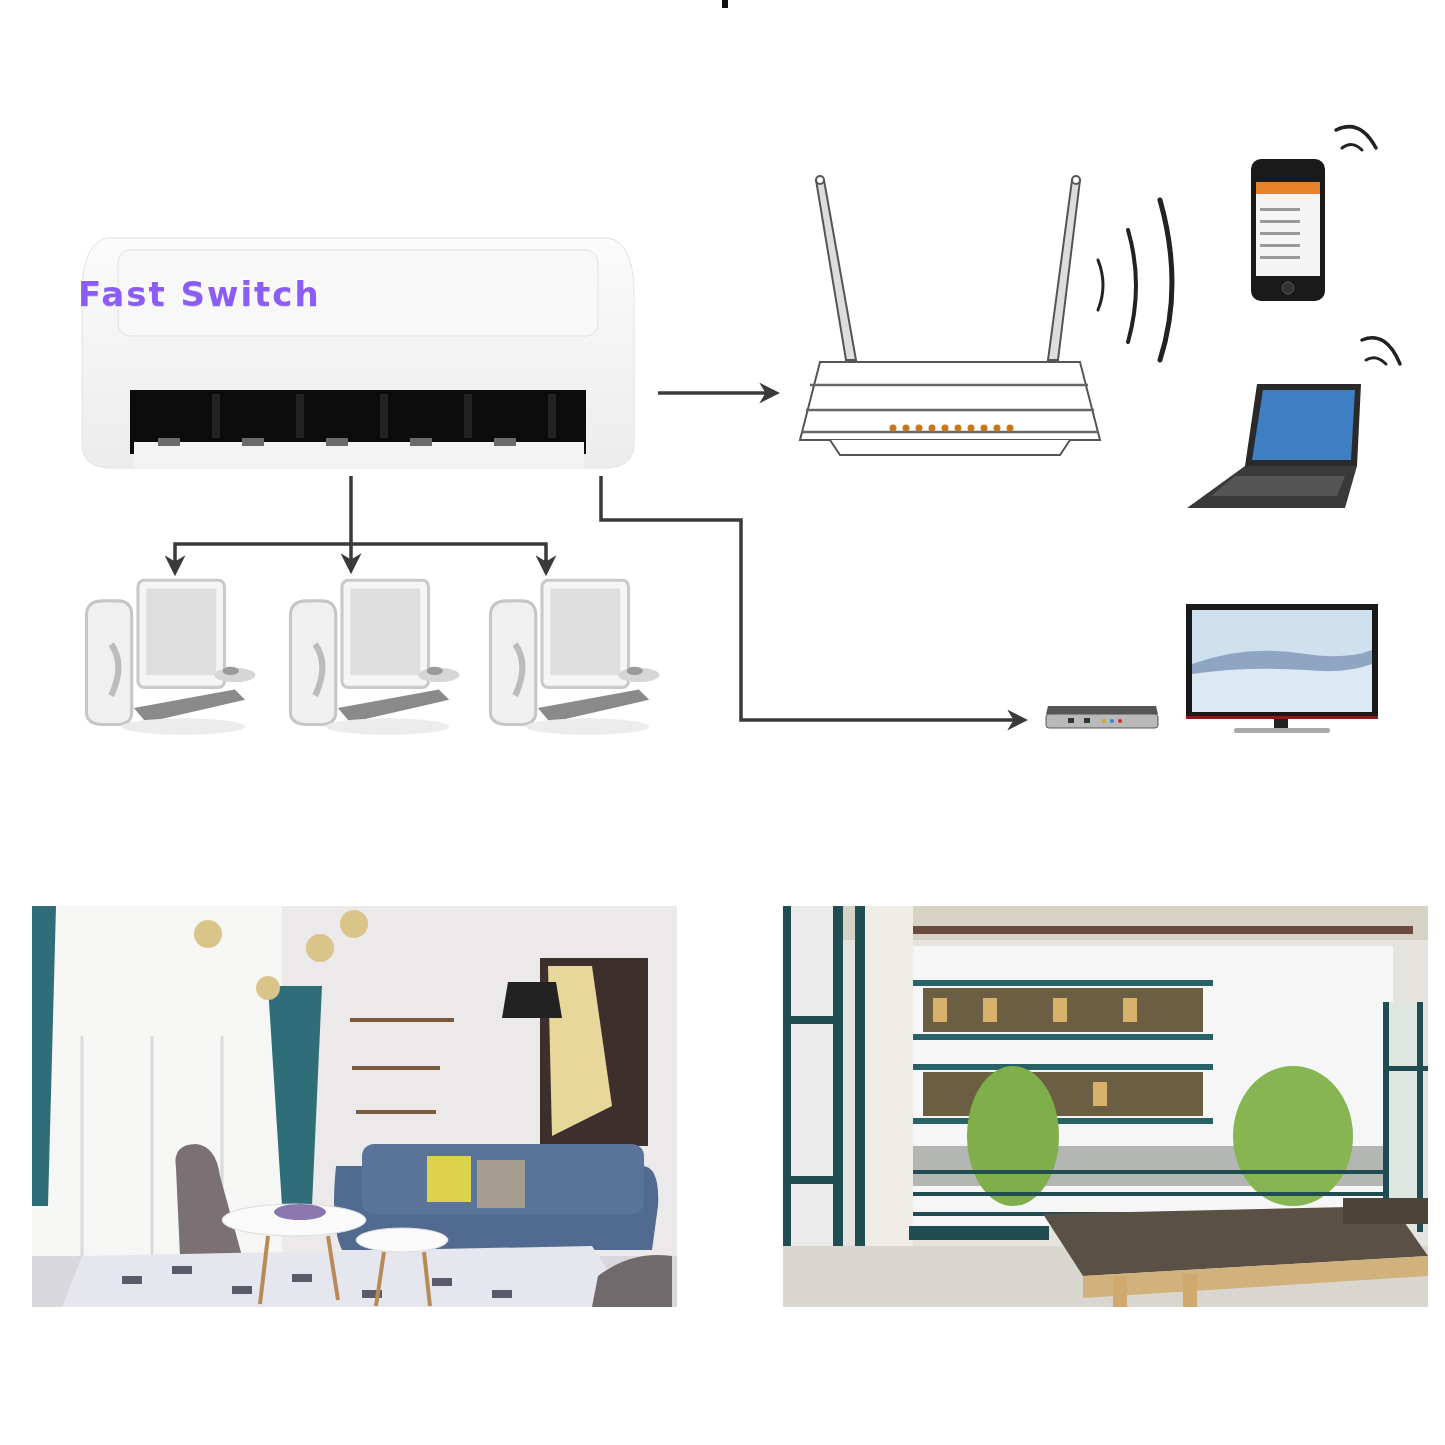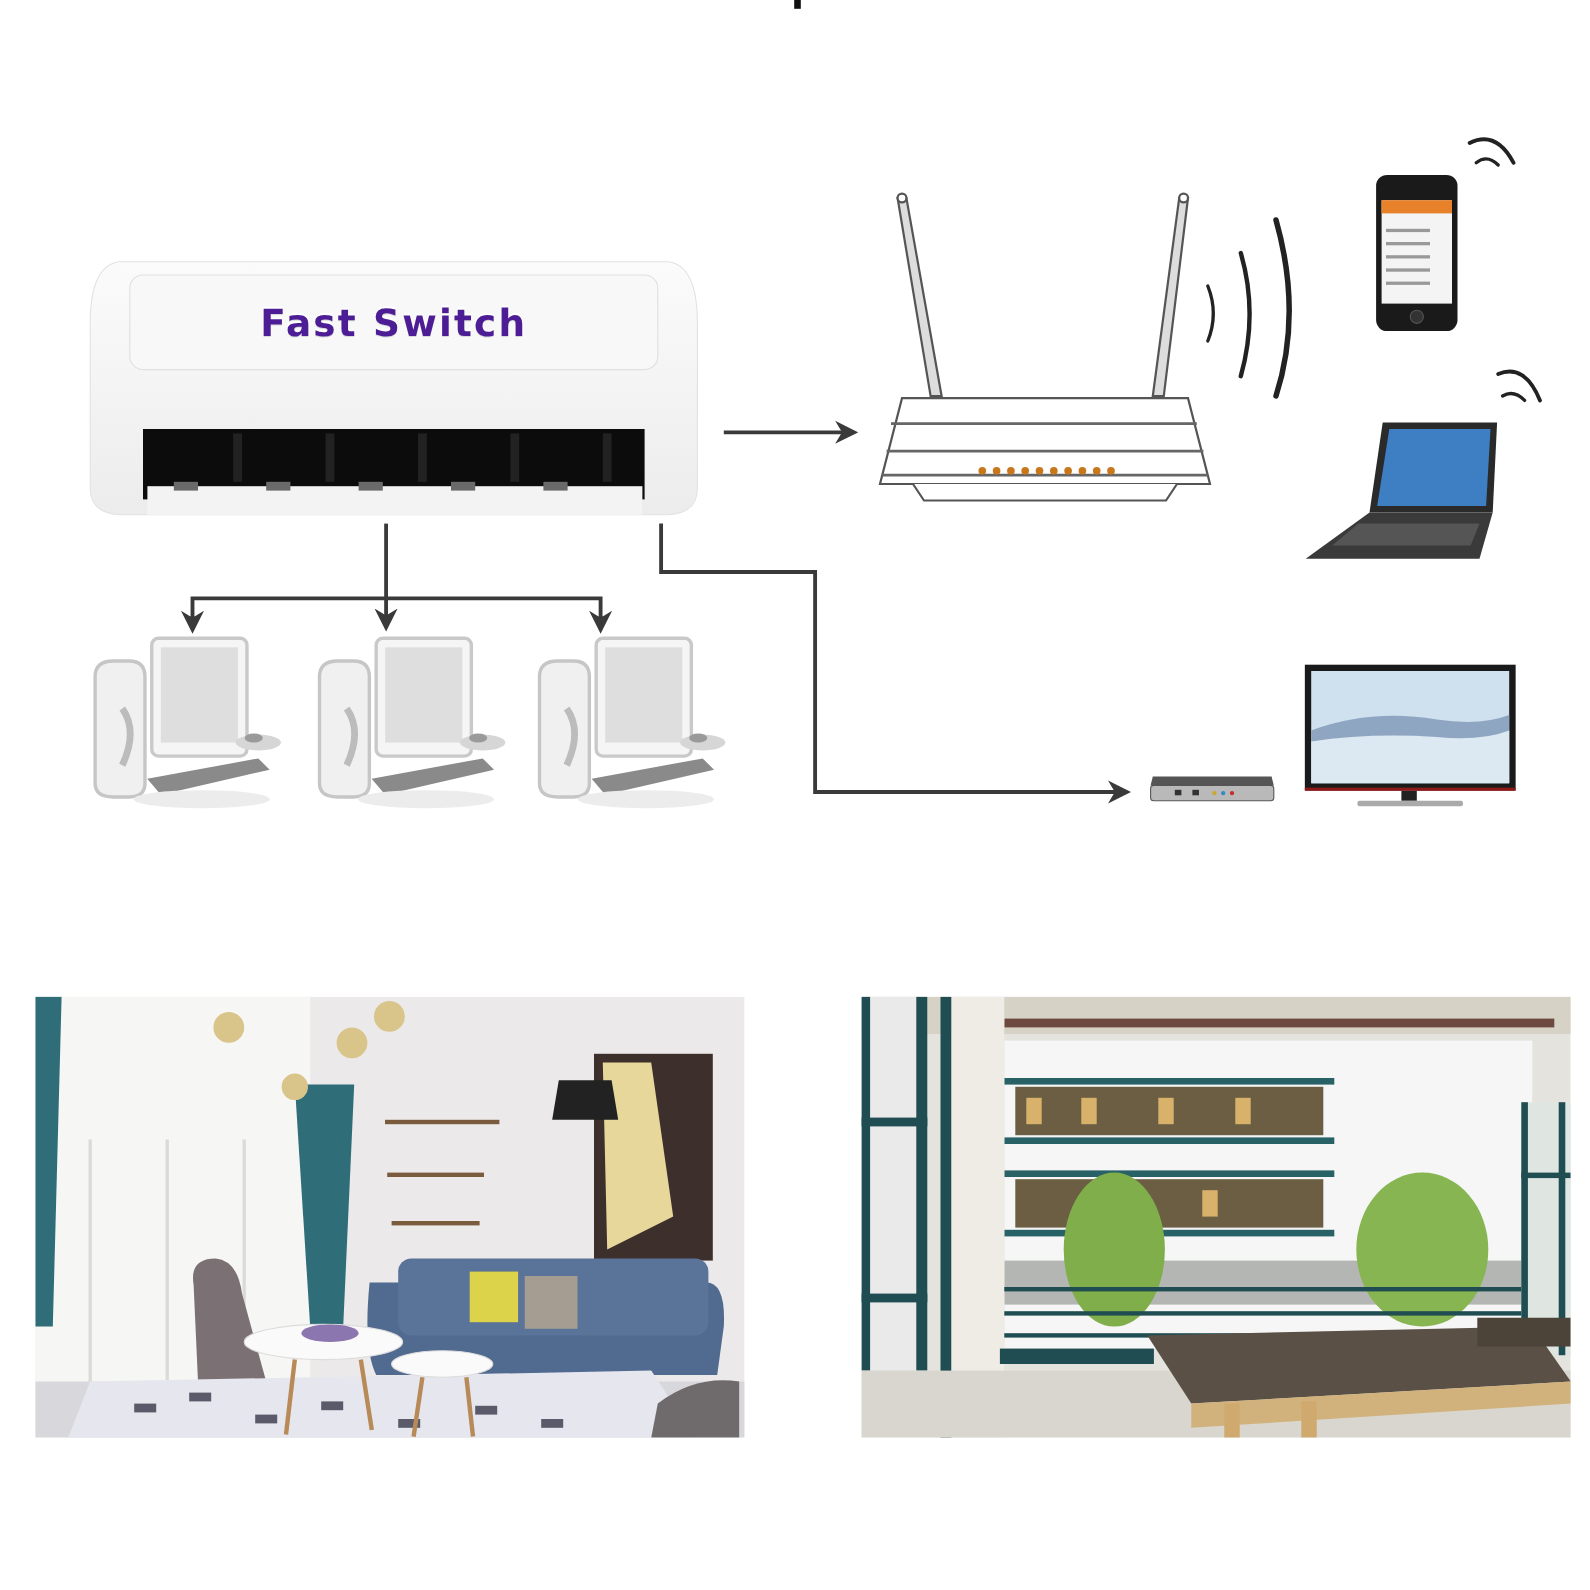--- a/index.html
+++ b/index.html
@@ -2,21 +2,21 @@
 <html><head>
 <meta charset="utf-8">
 <style>
   html,body{margin:0;padding:0;background:#ffffff;}
   body{width:1445px;height:1445px;position:relative;overflow:hidden;font-family:"Liberation Sans",sans-serif;}
   .abs{position:absolute;}
   svg{display:block;}
   .title-stub{position:absolute;left:722px;top:0;width:6px;height:8px;background:#111;}
   
   .switch{left:78px;top:234px;width:560px;height:236px;}
-  .switch-label{position:absolute;left:0;top:40px;width:100%;text-align:center;font-size:34px;letter-spacing:2px;color:#4c1d95;
+  .switch-label{position:absolute;left:0;top:40px;width:100%;font-size:34px;letter-spacing:2px;color:#8b5cf6;
     text-shadow:0 1px 0 #d8d8d8,0 -1px 0 #fff;font-weight:bold;font-family:"DejaVu Sans",sans-serif;}
   .photo{overflow:hidden;}
 </style>
 </head>
 <body>
 
 <div class="title-stub"></div>
 
 <div class="abs switch">
   <svg width="560" height="236" viewBox="0 0 560 236">

